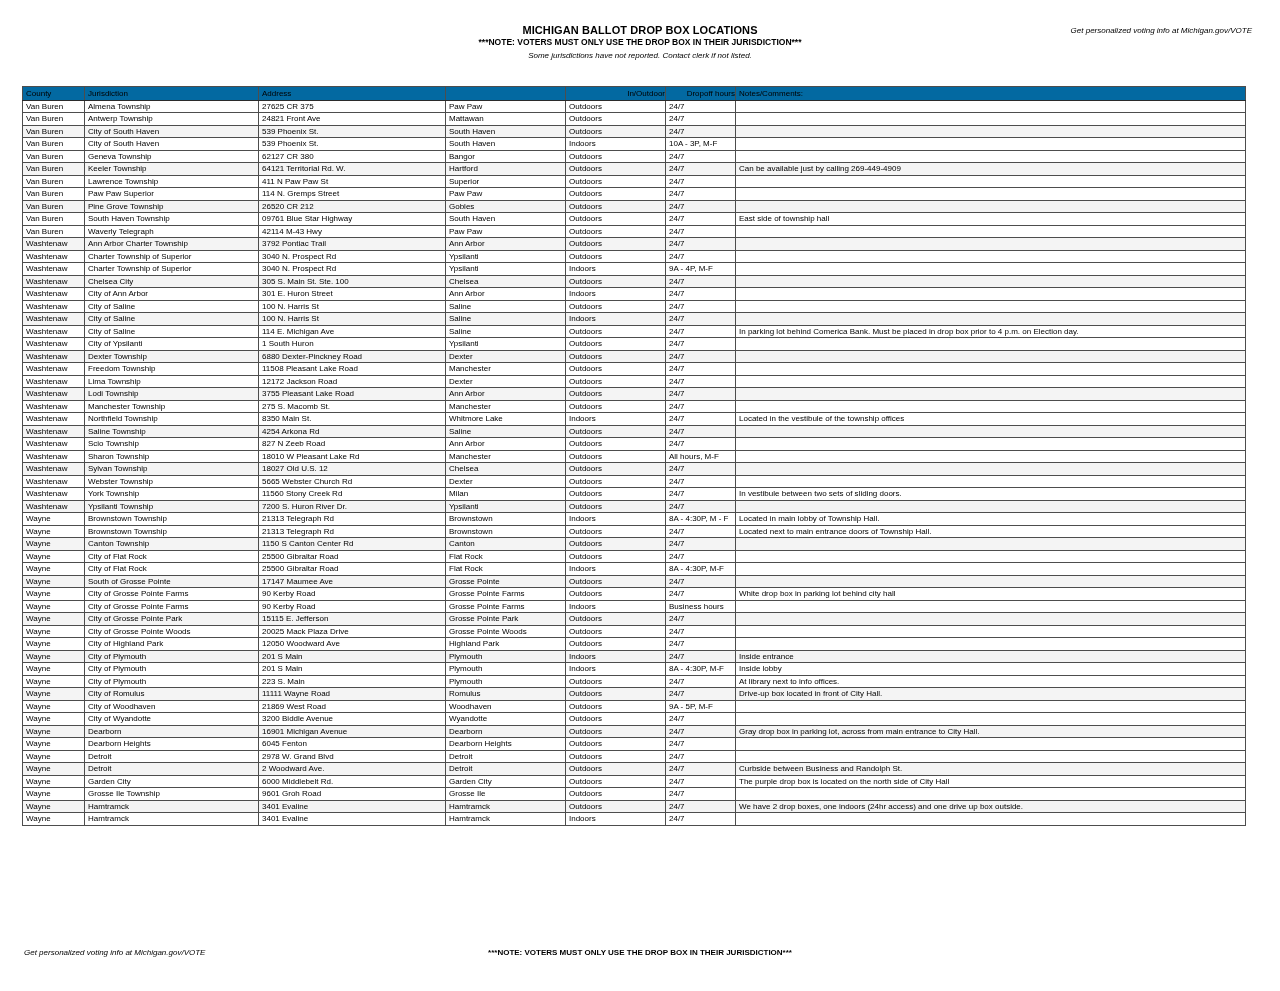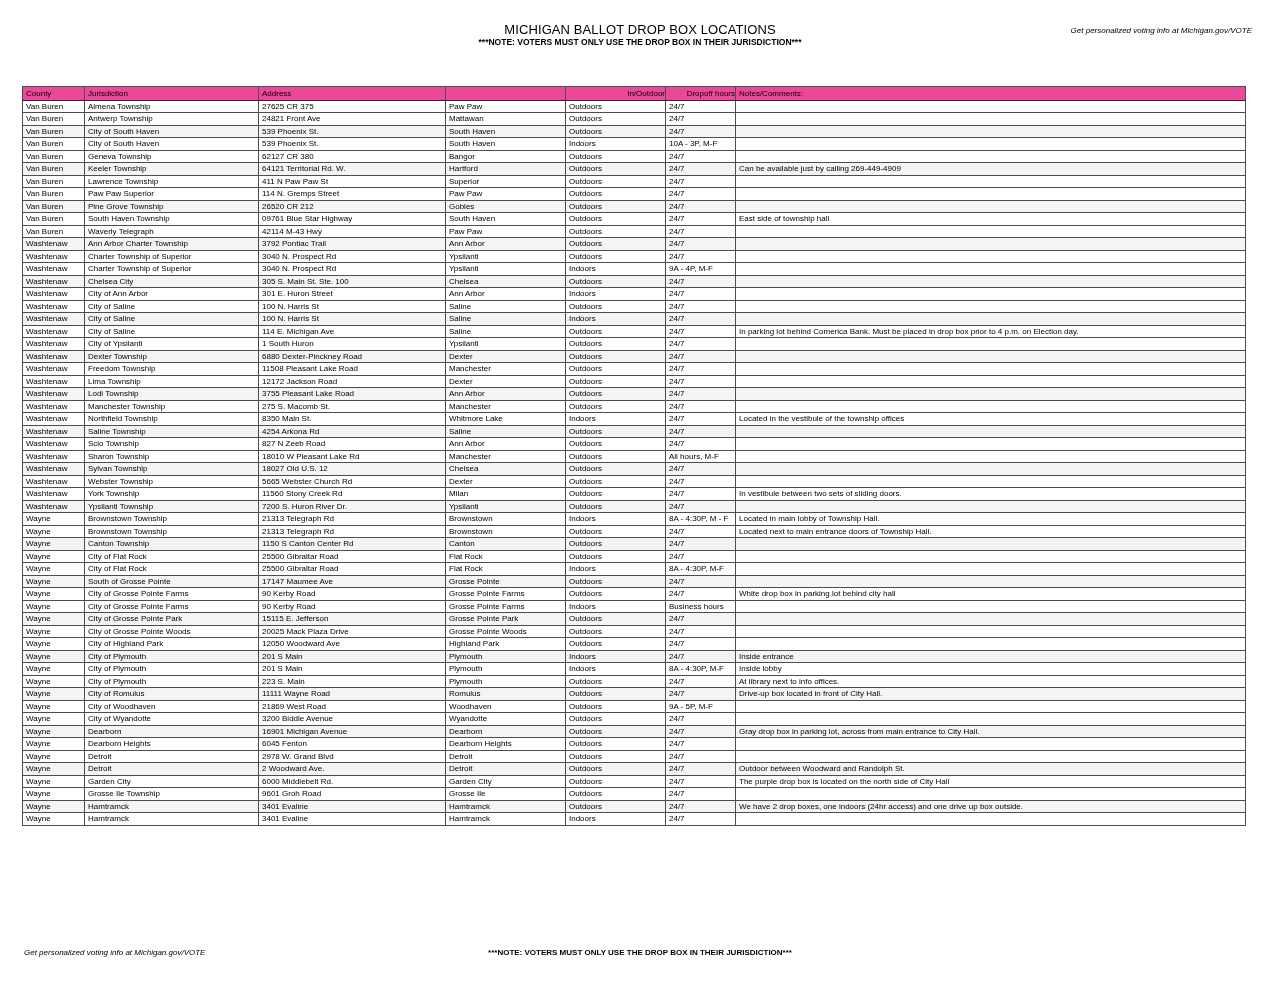--- a/index.html
+++ b/index.html
@@ -22,22 +22,22 @@
     height: 62px;
   }
   .hdr-center {
     position: absolute;
     left: 0;
     right: 0;
     top: 24px;
     text-align: center;
   }
   .hdr-line1 {
-    font-size: 13px;
-    font-weight: normal;
+    font-size: 11px;
+    font-weight: bold;
     letter-spacing: .1px;
     line-height: 12px;
   }
   .hdr-line2 {
     font-size: 8.5px;
     font-weight: bold;
     line-height: 13px;
   }
   .hdr-line3 {
     font-size: 8px;
@@ -80,21 +80,21 @@
     line-height: 11px;
     height: 11.5px;
     padding: 0 0 0 3px;
     white-space: nowrap;
     overflow: hidden;
     text-align: left;
     font-weight: normal;
     vertical-align: middle;
   }
   table.dropbox thead th {
-    background: #ec4899;
+    background: #0369a1;
     border-bottom: 1.2px solid #2b2b2b;
     height: 12.5px;
   }
   table.dropbox thead th.ctr { text-align: right; }
 
   td.ctr { text-align: center; }
 
   
   tr.tint td { background: #f4f4f4; }
 
@@ -123,20 +123,21 @@
     font-weight: bold;
   }
 </style>
 </head>
 <body>
 
 <div class="page-header">
   <div class="hdr-center">
     <div class="hdr-line1">MICHIGAN BALLOT DROP BOX LOCATIONS</div>
     <div class="hdr-line2">***NOTE: VOTERS MUST ONLY USE THE DROP BOX IN THEIR JURISDICTION***</div>
+    <div class="hdr-line3">Some jurisdictions have not reported. Contact clerk if not listed.</div>
   </div>
   <div class="hdr-right">Get personalized voting info at Michigan.gov/VOTE</div>
 </div>
 
 <div class="table-wrap">
   <table class="dropbox">
     <colgroup>
       <col class="c-county">
       <col class="c-juris">
       <col class="c-address">
@@ -634,21 +635,21 @@
           <td class="ctr">24/7</td>
           <td></td>
         </tr>
         <tr class="tint">
           <td>Wayne</td>
           <td>Detroit</td>
           <td>2 Woodward Ave.</td>
           <td>Detroit</td>
           <td class="ctr">Outdoors</td>
           <td class="ctr">24/7</td>
-          <td>Outdoor between Woodward and Randolph St.</td>
+          <td>Curbside between Business and Randolph St.</td>
         </tr>
         <tr>
           <td>Wayne</td>
           <td>Garden City</td>
           <td>6000 Middlebelt Rd.</td>
           <td>Garden City</td>
           <td class="ctr">Outdoors</td>
           <td class="ctr">24/7</td>
           <td>The purple drop box is located on the north side of City Hall</td>
         </tr>

